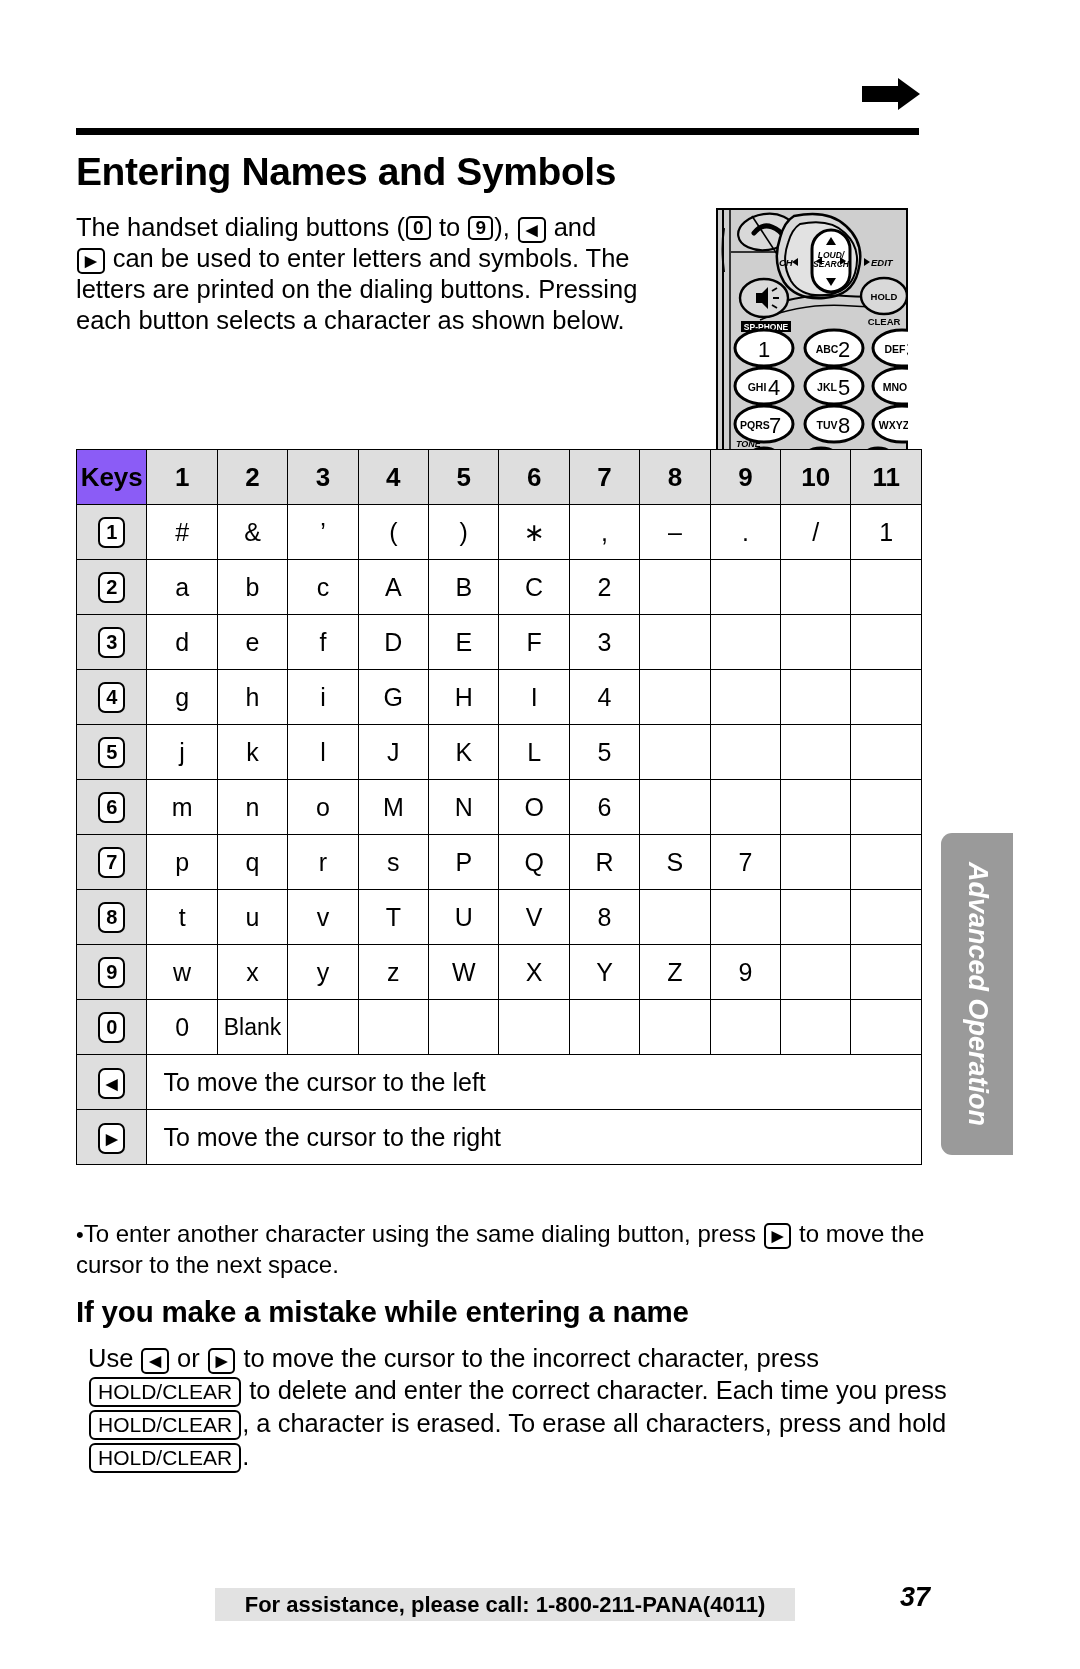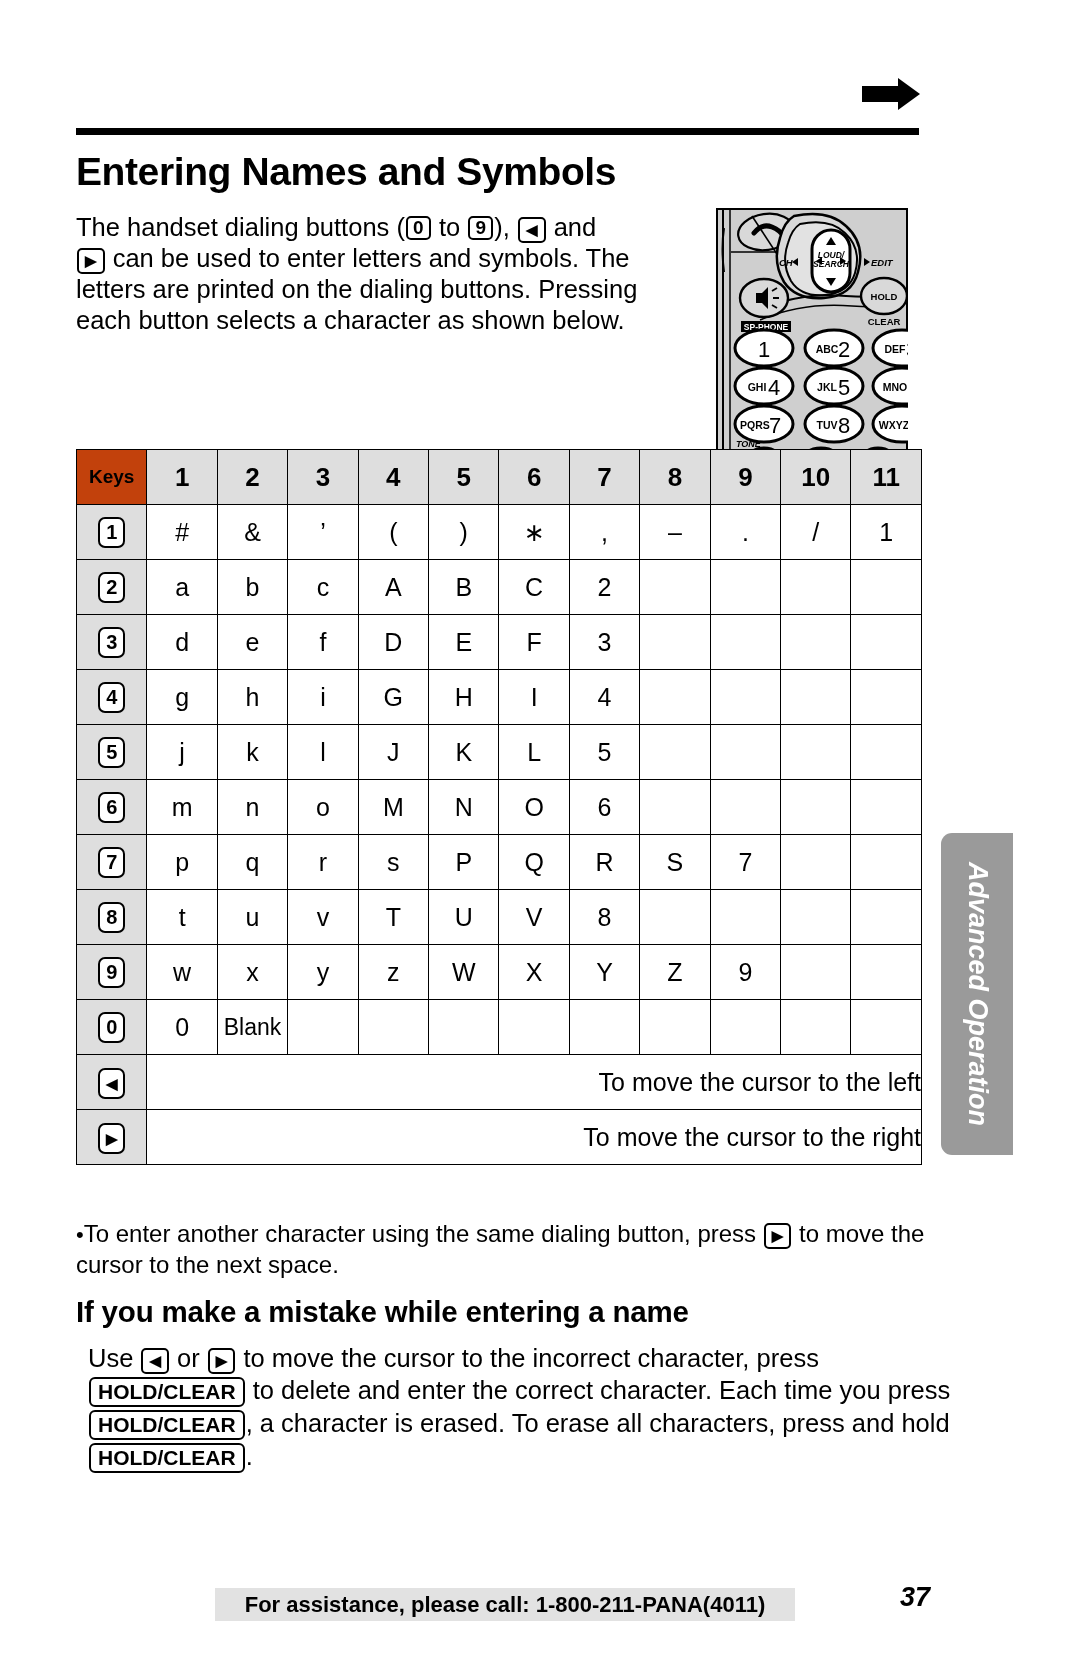--- a/index.html
+++ b/index.html
@@ -73,21 +73,21 @@
     font-size: 15px;
     padding: 1px 6px 2px 6px;
     vertical-align: 1px;
   }
   .labelcap {
     display: inline-block;
     border: 2px solid #000;
     border-radius: 6px;
     padding: 0px 7px 1px 7px;
     font-size: 21px;
-    font-weight: bold;
+    font-weight: normal;
     line-height: 25px;
     vertical-align: 0px;
     margin: 0 1px;
     white-space: nowrap;
   }
 
   
   #handset {
     position: absolute;
     left: 716px;
@@ -134,30 +134,30 @@
     font-weight: bold;
     height: 58px;
   }
   #char-table .col-head {
     background: #dedede;
     font-weight: bold;
     font-size: 26px;
     height: 52px;
   }
   #char-table .keys-head {
-    background: #c2410c;
-    font-weight: bold;
-    font-size: 19px;
+    background: #8b5cf6;
+    font-weight: bold;
+    font-size: 26px;
   }
   #char-table .key-cell {
     background: #dedede;
     height: 54px;
   }
   #char-table .span-cell {
-    text-align: right;
+    text-align: left;
     padding-left: 16px;
     font-size: 25px;
     height: 54px;
   }
   #char-table .blankword { font-size: 23px; }
 
   .keybox {
     display: inline-block;
     border: 2.5px solid #000;
     border-radius: 7px;

